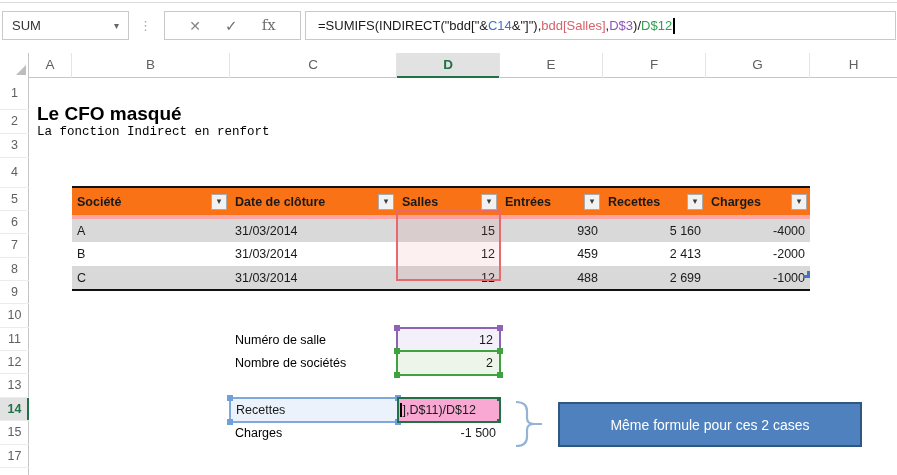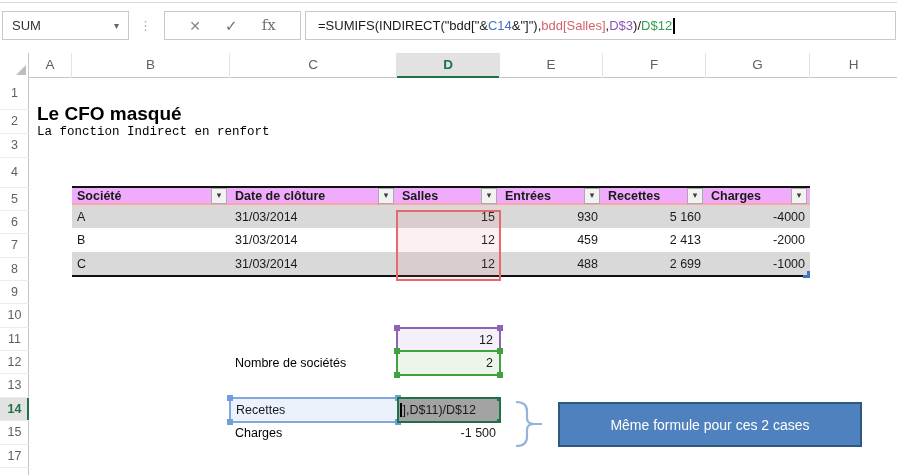--- a/index.html
+++ b/index.html
@@ -51,21 +51,21 @@
   .row-gutter { position:absolute; left:0; top:78px; width:29px; height:397px; box-shadow:inset -1px 0 0 #C5C5C5; background:#fff; }
   .rn { width:29px; text-align:center; font-size:12.5px; color:#5E6063; border-bottom:1px solid #ECECEC; }
   .rn.active { background:#E2E2E2; color:#1F7246; font-weight:700; box-shadow:inset -2px 0 0 #1F7246; }
 
   
   .sheet-title { position:absolute; left:37px; top:83px; font-size:19px; font-weight:700; color:#000;margin-top:20px; }
   .sheet-subtitle { position:absolute; left:37px; top:125px; font-size:12.5px; color:#000;font-family:Liberation Mono, monospace; }
 
   
   .xl-table { position:absolute; left:72px; top:186px; width:738px; border-top:2px solid #111; border-bottom:2px solid #111; }
-  .xl-thead { display:flex; height:17px; border-bottom:2px solid #fca5a5; background:#f0abfc; }
+  .xl-thead { display:flex; height:31px; border-bottom:4px solid #fca5a5; background:#f97316; }
   .th { display:flex; align-items:center; justify-content:space-between; padding:0 3px 0 5px; font-weight:700; font-size:12.5px; }
   .filter-btn {
     width:16px; height:16px; background:#F2F2F2; border:1px solid #ABABAB;
     display:flex; align-items:center; justify-content:center;
     font-size:9px; color:#3c3c3c; line-height:1;
   }
   .xl-tr { display:flex; }
   .xl-tr.band { background:#D9D9D9; }
   .td { padding:0 5px; font-size:12.5px; display:flex; align-items:center; }
   .td.num { justify-content:flex-end; }
@@ -78,21 +78,21 @@
   
   .ref-box { position:absolute; display:flex; align-items:center; }
   .ref-box .h { position:absolute; width:6px; height:6px; }
   .h.tl{left:-4px;top:-4px}.h.tr{right:-4px;top:-4px}.h.bl{left:-4px;bottom:-4px}.h.br{right:-4px;bottom:-4px}
   .box-d11 { left:396px; top:327px; width:105px; height:25px; border:2px solid #8E63B5; background:#F4F0F9; justify-content:flex-end; padding-right:6px; }
   .box-d11 .h { background:#8E63B5; }
   .box-d12 { left:396px; top:350px; width:105px; height:26px; border:2px solid #3FA23F; background:#EDF5EB; justify-content:flex-end; padding-right:6px; }
   .box-d12 .h { background:#3FA23F; }
   .box-c14 { left:229px; top:397px; width:170px; height:26px; border:2px solid #7FA8DC; background:#EBF2FB; padding-left:5px; }
   .box-c14 .h { background:#6FA0DB; }
-  .box-d14 { left:397px; top:397px; width:104px; height:26px; border:2px solid #1F7246; background:#a3a3a3; padding-left:1px; white-space:nowrap; overflow:hidden; }
+  .box-d14 { left:397px; top:397px; width:104px; height:26px; border:2px solid #1F7246; background:#f9a8d4; padding-left:1px; white-space:nowrap; overflow:hidden; }
   .box-d14 .h { background:#1F7246; }
   .cell-caret { display:inline-block; width:1.5px; height:14px; background:#000; margin-right:1px; }
 
   .cell-label { position:absolute; font-size:12.5px; color:#000; display:flex; align-items:center; }
   .lbl-c11 { left:235px; top:328px; height:23px; }
   .lbl-c12 { left:235px; top:351px; height:23px;text-align:right; }
   .lbl-c15 { left:235px; top:421px; height:24px; }
   .val-d15 { position:absolute; left:396px; top:421px; width:100px; height:24px; display:flex; align-items:center; justify-content:flex-end; font-size:12.5px; }
 
   
@@ -226,20 +226,21 @@
       <div class="td w1">31/03/2014</div>
       <div class="td w2 num">12</div>
       <div class="td w3 num">488</div>
       <div class="td w4 num">2 699</div>
       <div class="td w5 num">-1000</div>
     </div>
   </div>
   <div class="red-range"></div>
   <div class="tbl-corner"></div>
 
+  <div class="cell-label lbl-c11">Numéro de salle</div>
   <div class="ref-box box-d11">
     <span>12</span>
     <span class="h tl"></span>
       <span class="h tr"></span>
     <span class="h bl"></span>
       <span class="h br"></span>
   </div>
 
   <div class="cell-label lbl-c12">Nombre de sociétés</div>
   <div class="ref-box box-d12">

